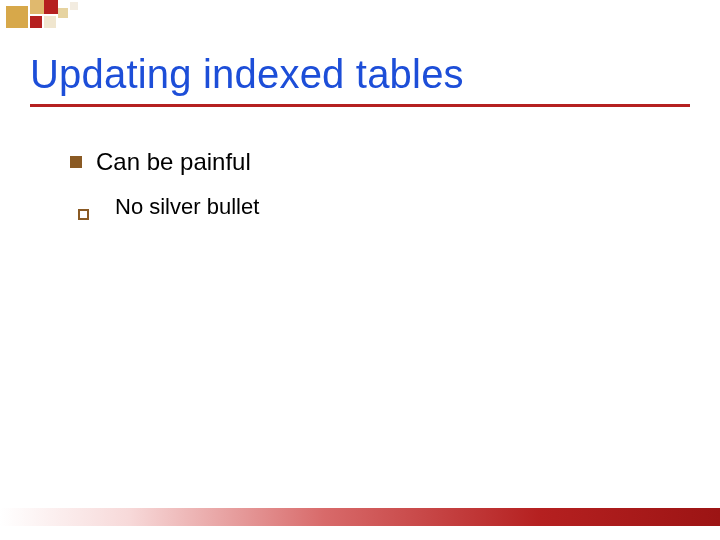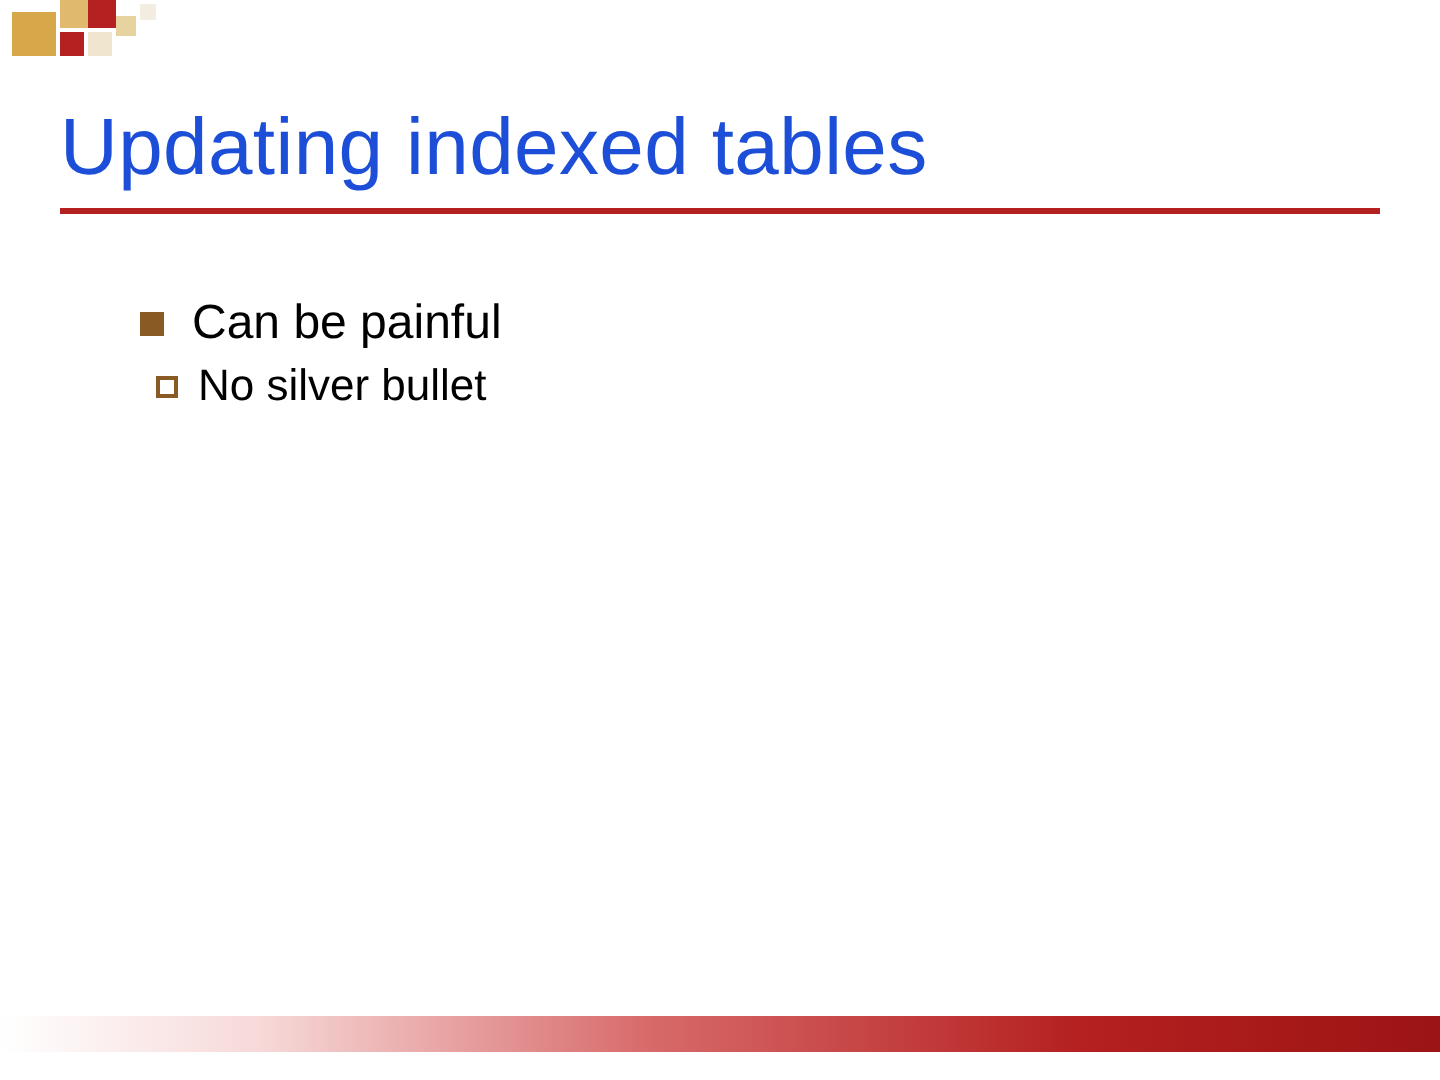--- a/index.html
+++ b/index.html
@@ -17,21 +17,21 @@
   .sq6 { left: 58px; top: 8px;  width: 10px; height: 10px; background: #e6d3a0; }
   .sq7 { left: 70px; top: 2px;  width: 8px;  height: 8px;  background: #f3ece0; }
 
   
   .title { position: absolute; left: 30px; top: 52px; font-size: 40px; font-weight: 400; color: #1d4ed8; letter-spacing: 0.2px; }
   .rule  { position: absolute; left: 30px; top: 104px; width: 660px; height: 3px; background: #b52020; }
 
   
   .content { position: absolute; left: 50px; top: 148px; width: 620px; color: #000; }
   .row1 { display: flex; align-items: center; gap: 14px; font-size: 24px; padding-left: 20px; }
-  .row2 { display: flex; align-items: center; gap: 10px; font-size: 22px; margin-top: 4px; margin-left: 28px; }
+  .row2 { display: flex; align-items: flex-end; gap: 26px; font-size: 22px; margin-top: 18px; margin-left: 28px; }
   .bullet-filled { width: 12px; height: 12px; background: #8a5a24; display: inline-block; }
   .bullet-hollow { width: 11px; height: 11px; border: 2px solid #8a5a24; display: inline-block; }
 
   
   .bottombar { position: absolute; left: 0; bottom: 14px; width: 720px; height: 18px;
                background: linear-gradient(to right, #ffffff 0%, #f7d9d9 18%, #d86a6a 45%, #b52020 75%, #9c1414 100%); }
 </style>
 </head>
 <body>
 <div class="slide">

